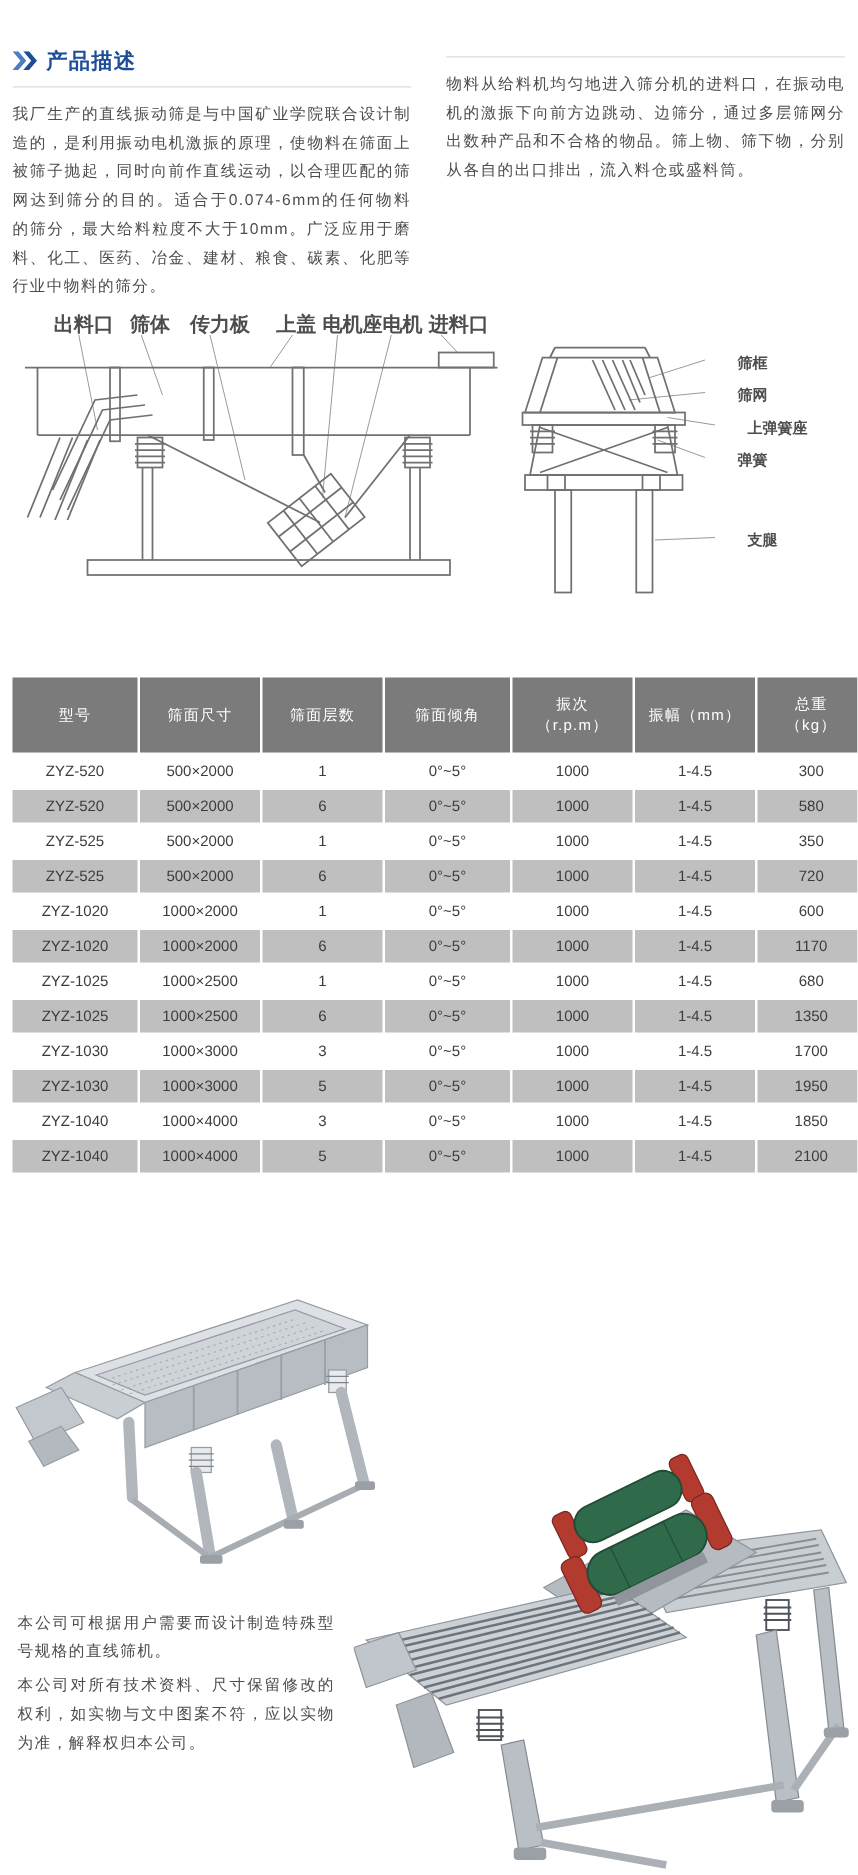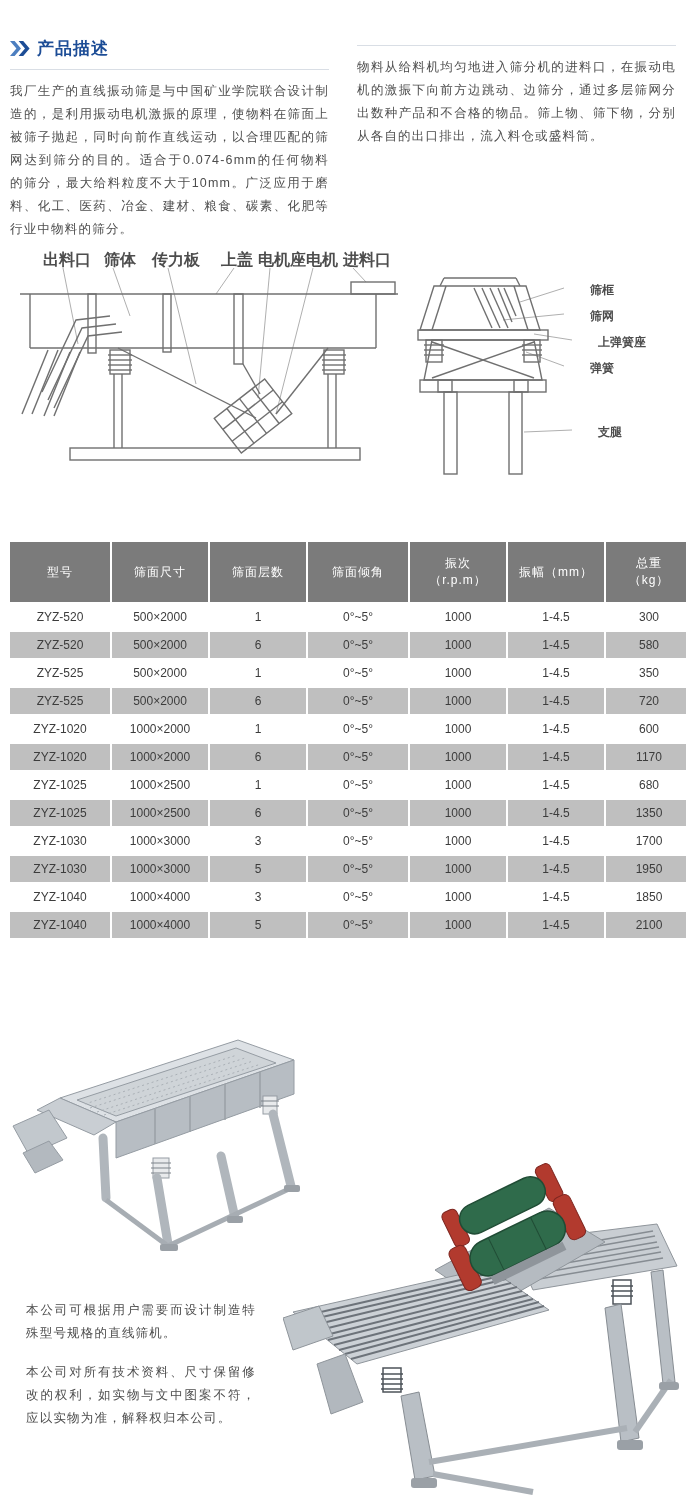--- a/index.html
+++ b/index.html
@@ -33,21 +33,21 @@
   th{background:var(--th-bg,#7b7b7b);color:#fff;font-weight:normal;font-size:12px;height:38px;padding:11px;letter-spacing:1px;}
   td{background:#fff;font-size:12px;color:#3c3c3c;height:26px;text-align:center;padding:0;}
   tr.alt td{background:var(--row-alt,#bfbfbf);}
 
   
   .photo1{position:absolute;left:5px;top:1008px;width:330px;height:262px;}
   .photo2{position:absolute;left:283px;top:1152px;width:402px;height:348px;}
 
   
   .footer-note{position:absolute;left:10px;top:1283px;width:262px;}
-  .footer-note p{margin:16px;font-size:12.5px;line-height:23px;color:var(--text-dark,#4d4d4d);
+  .footer-note p{margin:4px;font-size:12.5px;line-height:23px;color:var(--text-dark,#4d4d4d);
                  text-align:justify;letter-spacing:1.2px;}
   svg{display:block;}
 </style>
 </head>
 <body>
 
 <div class="page">
 
   <div class="top-cols">
     <section class="col">

